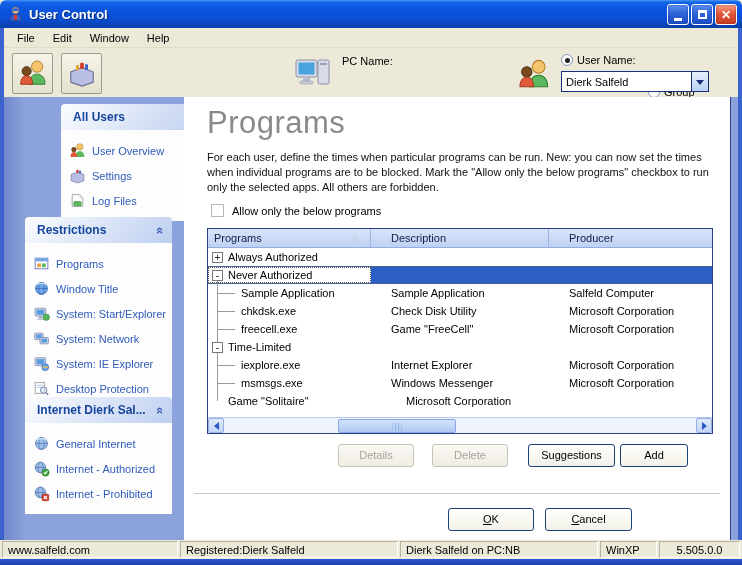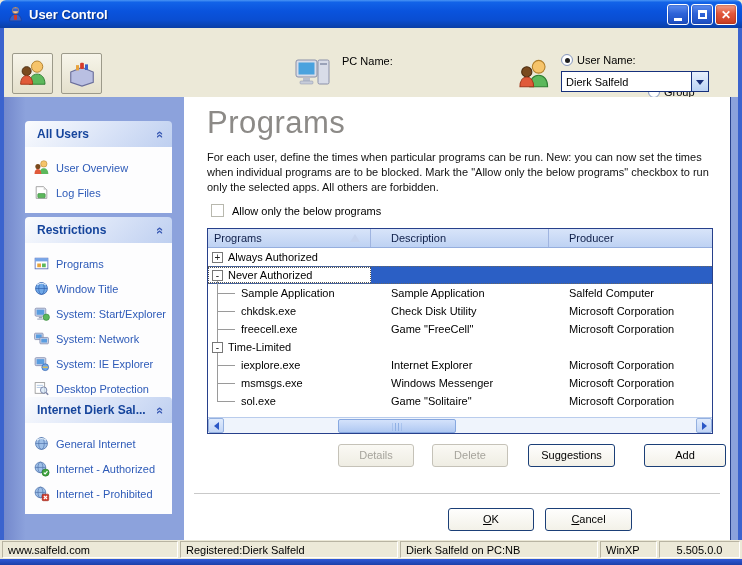--- a/index.html
+++ b/index.html
@@ -194,20 +194,26 @@
           <span class="maxglyph"></span>
         </div>
       <div class="winbtn close">✕</div>
     </div>
   </div>
 
   <div class="frame-left"></div>
   <div class="frame-right"></div>
   <div class="frame-bottom"></div>
 
+  <div class="menubar">
+    <span class="menuitem">File</span>
+    <span class="menuitem">Edit</span>
+    <span class="menuitem">Window</span>
+    <span class="menuitem">Help</span>
+  </div>
 
   <div class="toolbar">
     <div class="toolbtn" style="left:8px;">
       <span>
         <svg viewBox="0 0 16 16" width="30" height="30">
             <circle cx="10.2" cy="4.6" r="3" fill="#F6C46A" stroke="#B07E2A" stroke-width="0.5"></circle>
             <path d="M6 14 c0-3.6 1.9-5.4 4.2-5.4 s4.2 1.8 4.2 5.4 z" fill="#5CB85C" stroke="#2E7D32" stroke-width="0.5"></path>
             <circle cx="4.6" cy="7" r="2.4" fill="#7A4A1E" stroke="#4A2C10" stroke-width="0.5"></circle>
             <path d="M1.4 14 c0-3 1.4-4.6 3.2-4.6 s3.2 1.6 3.2 4.6 z" fill="#E05A3A" stroke="#A03518" stroke-width="0.5"></path>
           </svg>
@@ -259,34 +265,42 @@
     <div class="combo" style="left:557px; top:23px; width:148px;">
       <span class="val">Dierk Salfeld</span>
       <span class="drop"></span>
     </div>
   </div>
 
   <div class="appbody">
 
     <div class="sidebar">
 
-      <div class="sgroup" style="top:24px;">
+      <div class="sgroup" style="top:7px;margin-left:36px;">
         <div class="sheader">
           <span>All Users</span>
           <span class="chev">«</span>
         </div>
         <div class="sbody">
           <div class="sitem">
             <svg viewBox="0 0 16 16">
                 <circle cx="10.2" cy="4.6" r="3" fill="#F6C46A" stroke="#B07E2A" stroke-width="0.5"></circle>
                 <path d="M6 14 c0-3.6 1.9-5.4 4.2-5.4 s4.2 1.8 4.2 5.4 z" fill="#5CB85C"></path>
                 <circle cx="4.6" cy="7" r="2.4" fill="#7A4A1E"></circle>
                 <path d="M1.4 14 c0-3 1.4-4.6 3.2-4.6 s3.2 1.6 3.2 4.6 z" fill="#E05A3A"></path>
               </svg>
             <span class="slabel">User Overview</span>
+          </div>
+          <div class="sitem">
+            <svg viewBox="0 0 16 16">
+                <path d="M2 7 L8 4.8 L14 7 V13 L8 15 L2 13 Z" fill="#B9BFE2" stroke="#6A6E9A" stroke-width="0.6"></path>
+                <rect x="7" y="2.5" width="2" height="3.2" rx="0.6" fill="#D43A2A"></rect>
+                <rect x="9.6" y="3.4" width="1.6" height="2.8" fill="#3A62C8"></rect>
+              </svg>
+            <span class="slabel">Settings</span>
           </div>
           <div class="sitem">
             <svg viewBox="0 0 16 16">
                 <path d="M3 2.5 h7 l3 3 V13.5 H3 Z" fill="#FFFFFF" stroke="#8A8A8A" stroke-width="0.7"></path>
                 <path d="M10 2.5 l3 3 h-3 z" fill="#D0D0D0"></path>
                 <rect x="4.5" y="9" width="7" height="4" rx="0.8" fill="#5CB85C" stroke="#2E7D32" stroke-width="0.5"></rect>
               </svg>
             <span class="slabel">Log Files</span>
           </div>
         </div>
@@ -482,40 +496,37 @@
 
           <div class="grow child">
             <div class="c1">
                 <span class="glabel">msmsgs.exe</span>
               </div>
             <div class="c2">Windows Messenger</div>
             <div class="c3">Microsoft Corporation</div>
           </div>
 
           <div class="grow child">
-            <div class="c1">
-                <span class="glabel">sol.exe</span>
-              </div>
             <div class="c2">Game "Solitaire"</div>
             <div class="c3">Microsoft Corporation</div>
           </div>
         </div>
 
         <div class="hscroll">
           <span class="sbtn left"></span>
           <span class="sthumb"></span>
           <span class="sbtn right"></span>
         </div>
       </div>
 
       <div class="btnrow">
         <div class="xpbtn disabled" style="left:154px; width:76px;">Details</div>
         <div class="xpbtn disabled" style="left:248px; width:76px;">Delete</div>
         <div class="xpbtn" style="left:344px; width:87px;">Suggestions</div>
-        <div class="xpbtn" style="left:460px; width:82px;">Add</div>
+        <div class="xpbtn" style="left:436px; width:68px;">Add</div>
       </div>
 
       <div class="divider"></div>
 
       <div class="footrow">
         <div class="xpbtn" style="left:264px; width:86px;"><span class="accesskey">O</span><span>K</span></div>
         <div class="xpbtn" style="left:361px; width:87px;"><span class="accesskey">C</span><span>ancel</span></div>
       </div>
     </div>
   </div>

